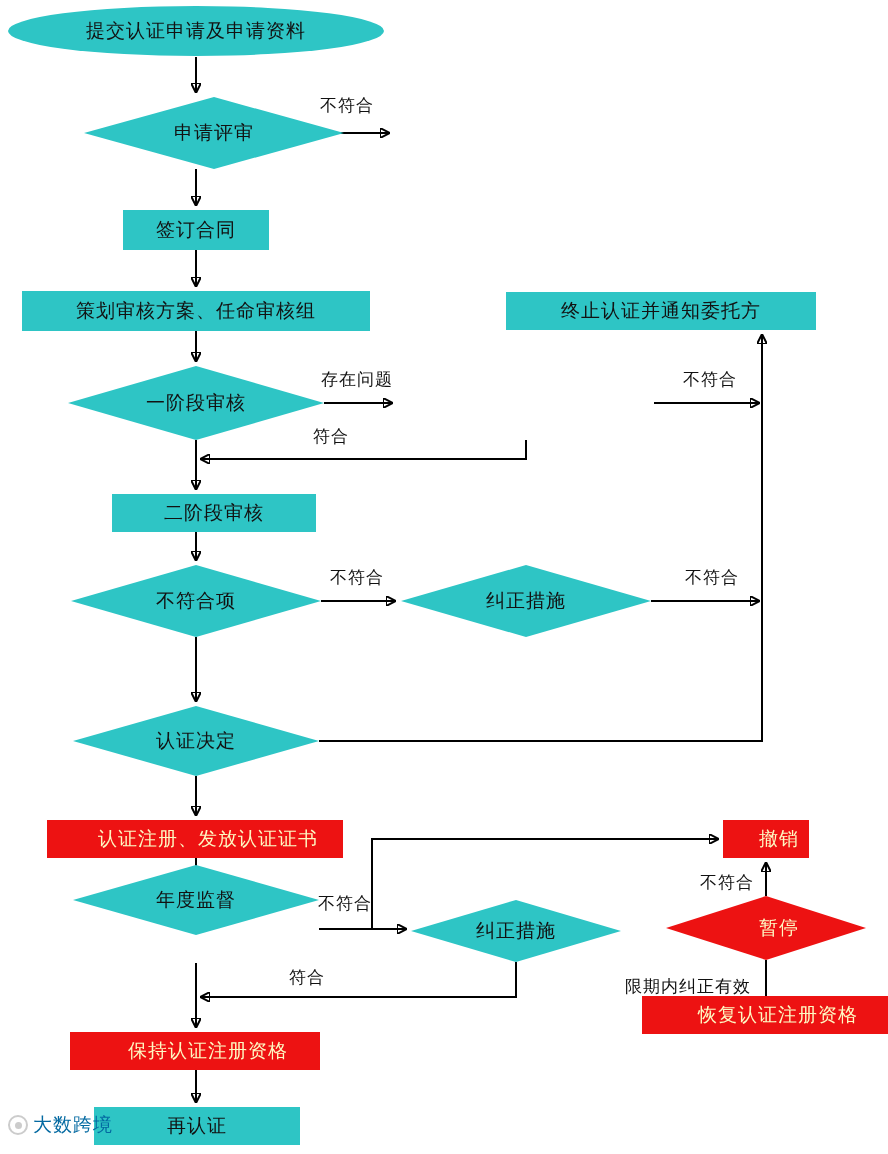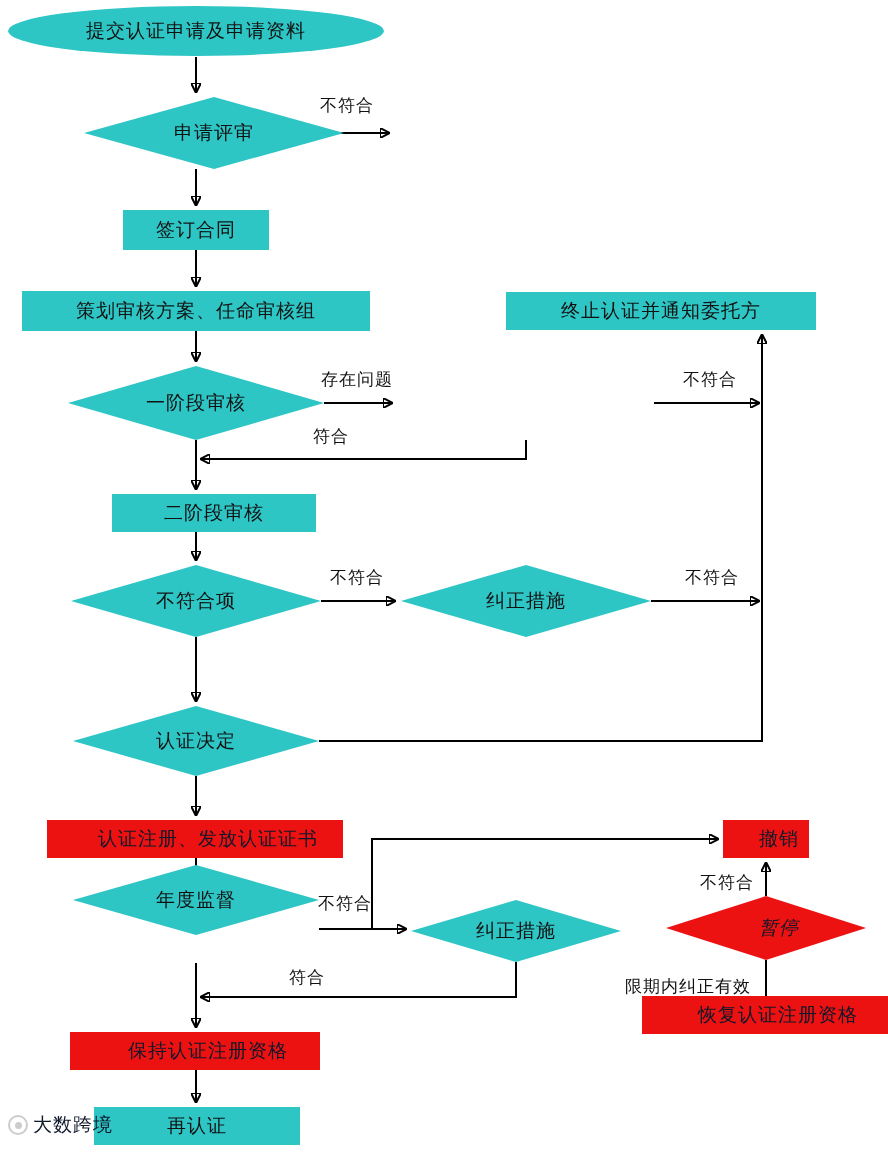--- a/index.html
+++ b/index.html
@@ -4,27 +4,27 @@
 <style>
   * { margin:0; padding:0; box-sizing:border-box; }
   html,body { background:#ffffff; }
   body { font-family:"Liberation Sans","DejaVu Sans",sans-serif; }
   .canvas { position:relative; width:888px; height:1154px; background:#ffffff; overflow:hidden; }
   svg.wires { position:absolute; left:0; top:0; width:888px; height:1154px; }
   svg.wires path { stroke:#000000; stroke-width:2; fill:none; }
   .shape { position:absolute; display:flex; align-items:center; justify-content:center;
            text-align:center; color:#121212; font-size:19px; letter-spacing:1px; line-height:1.15; }
   .teal { background:var(--teal,#2EC5C5); }
-  .redshape { background:var(--red,#ED1212); color:#0f172a;padding-left:26px; }
+  .redshape { background:var(--red,#ED1212); color:#fef9c3;padding-left:26px; }
   .ellipse { border-radius:50%; }
   .diamond { clip-path:polygon(50% 0,100% 50%,50% 100%,0 50%); }
   .lbl { position:absolute; transform:translateX(-50%); font-size:17px; color:#111111;
          letter-spacing:1px; white-space:nowrap; }
   .watermark { position:absolute; left:8px; top:1112px; display:flex; align-items:center;
-               gap:5px; color:#0f172a; font-size:19px; letter-spacing:1px; }
+               gap:5px; color:#0369a1; font-size:19px; letter-spacing:1px; }
   .wm-icon { width:20px; height:20px; border:2px solid #cccccc; border-radius:50%;
              display:inline-flex; align-items:center; justify-content:center; }
   .wm-dot { width:7px; height:7px; background:#cccccc; border-radius:50%; }
 </style>
 </head>
 <body>
 
 <div class="canvas">
 
   <svg class="wires">
@@ -81,21 +81,21 @@
   <div class="shape teal diamond" style="left:73px; top:706px; width:246px; height:70px;">认证决定</div>
 
   <div class="shape redshape" style="left:47px; top:820px; width:296px; height:38px;">认证注册、发放认证证书</div>
 
   <div class="shape redshape" style="left:723px; top:820px; width:86px; height:38px;">撤销</div>
 
   <div class="shape teal diamond" style="left:73px; top:865px; width:246px; height:70px;">年度监督</div>
 
   <div class="shape teal diamond" style="left:411px; top:900px; width:210px; height:62px;">纠正措施</div>
 
-  <div class="shape redshape diamond" style="left:666px; top:896px; width:200px; height:64px;font-style:italic;">暂停</div>
+  <div class="shape redshape diamond" style="left:666px; top:896px; width:200px; height:64px;">暂停</div>
 
   <div class="shape redshape" style="left:70px; top:1032px; width:250px; height:38px;">保持认证注册资格</div>
 
   <div class="shape redshape" style="left:642px; top:996px; width:246px; height:38px;">恢复认证注册资格</div>
 
   <div class="shape teal" style="left:94px; top:1107px; width:206px; height:38px;">再认证</div>
 
   <div class="lbl" style="left:347px; top:94px;">不符合</div>
   <div class="lbl" style="left:357px; top:368px;">存在问题</div>
   <div class="lbl" style="left:710px; top:368px;">不符合</div>

